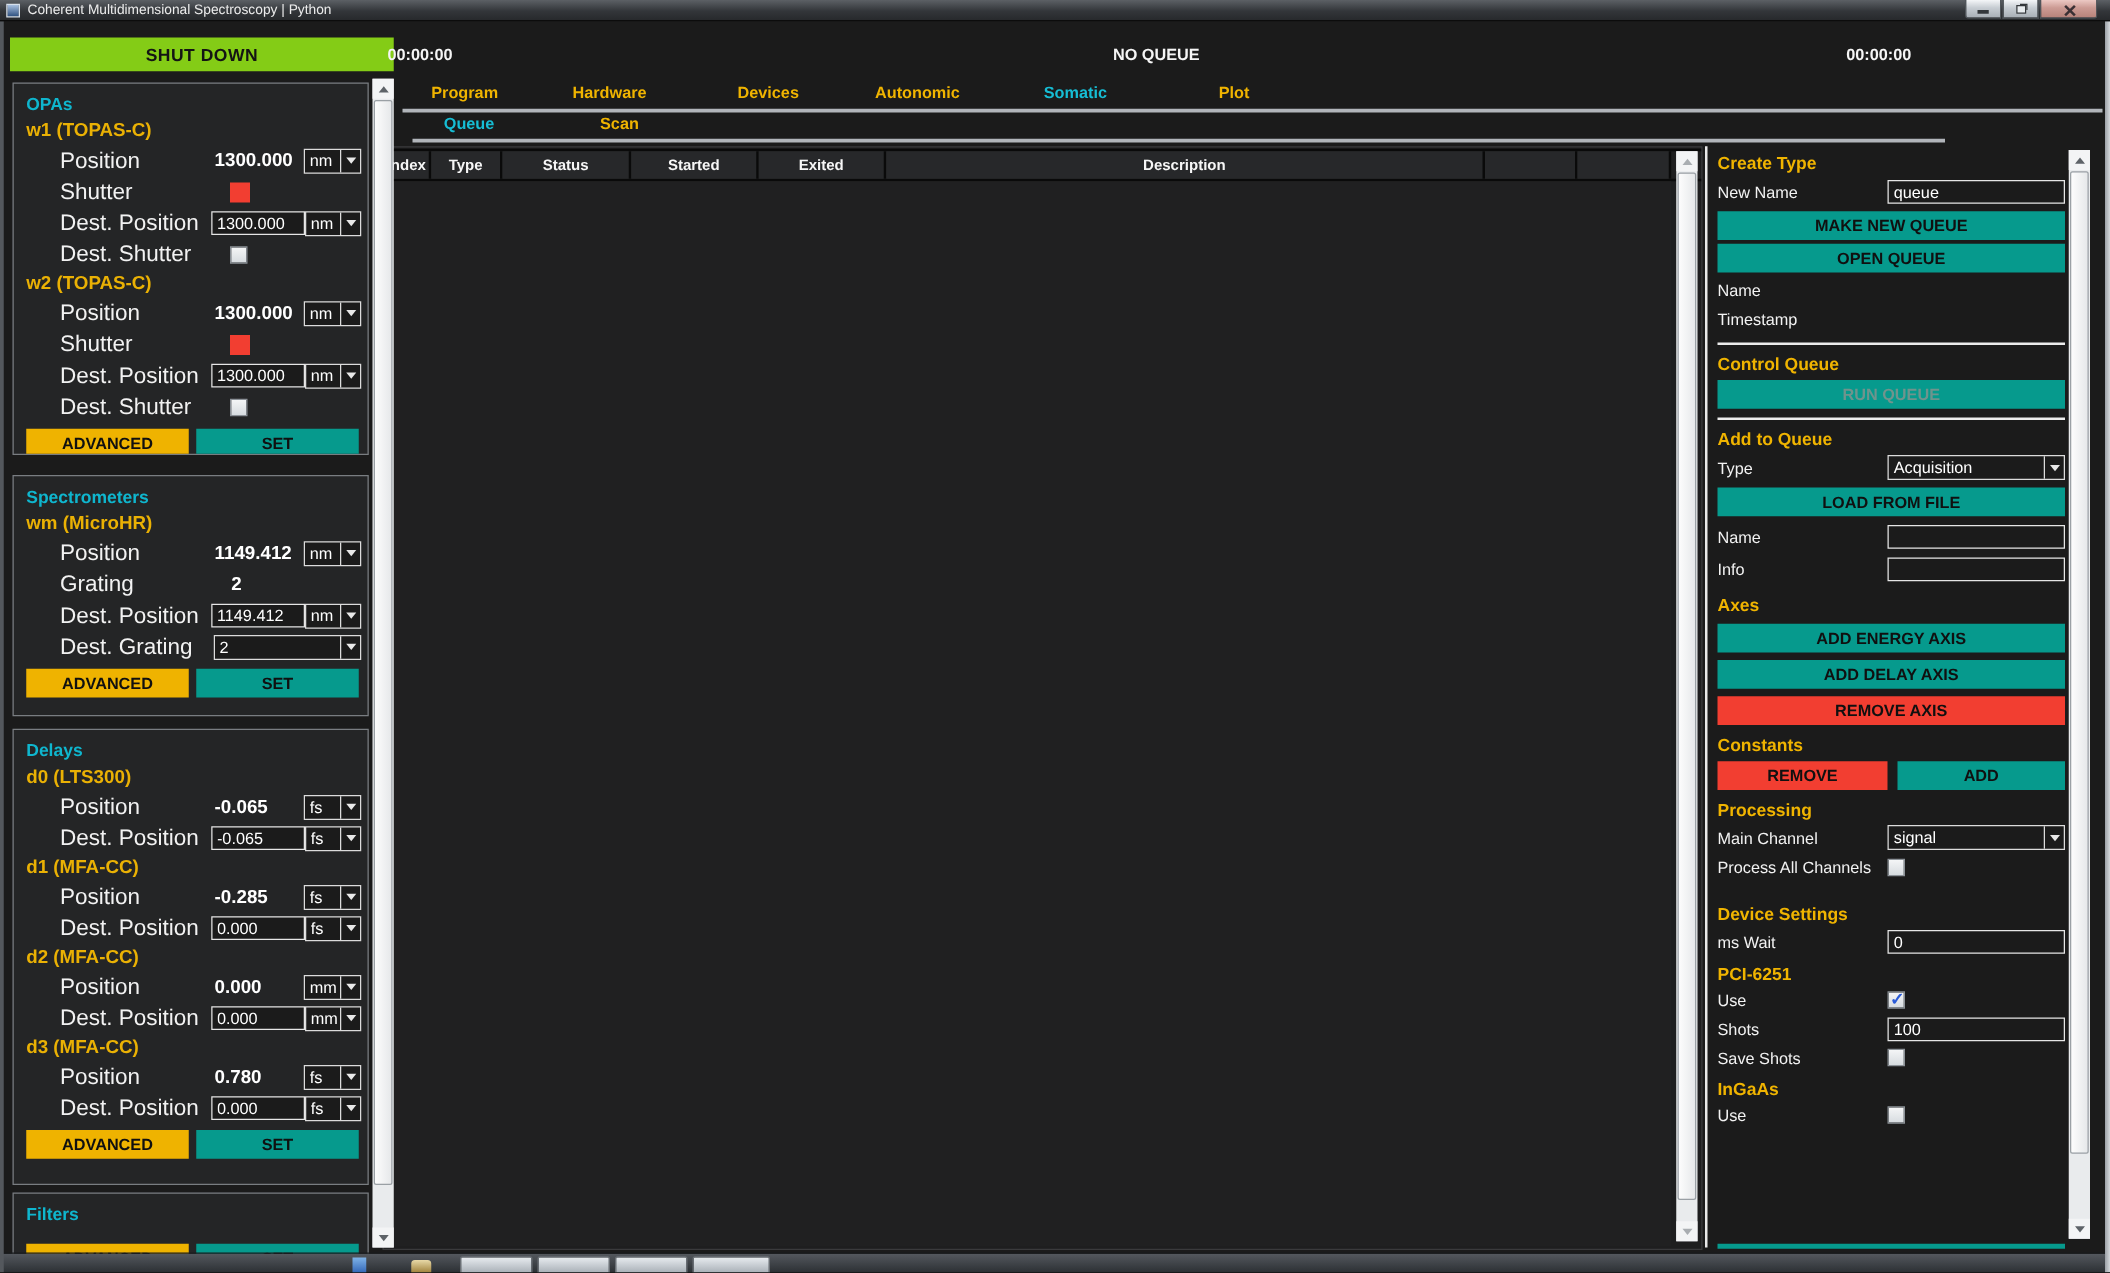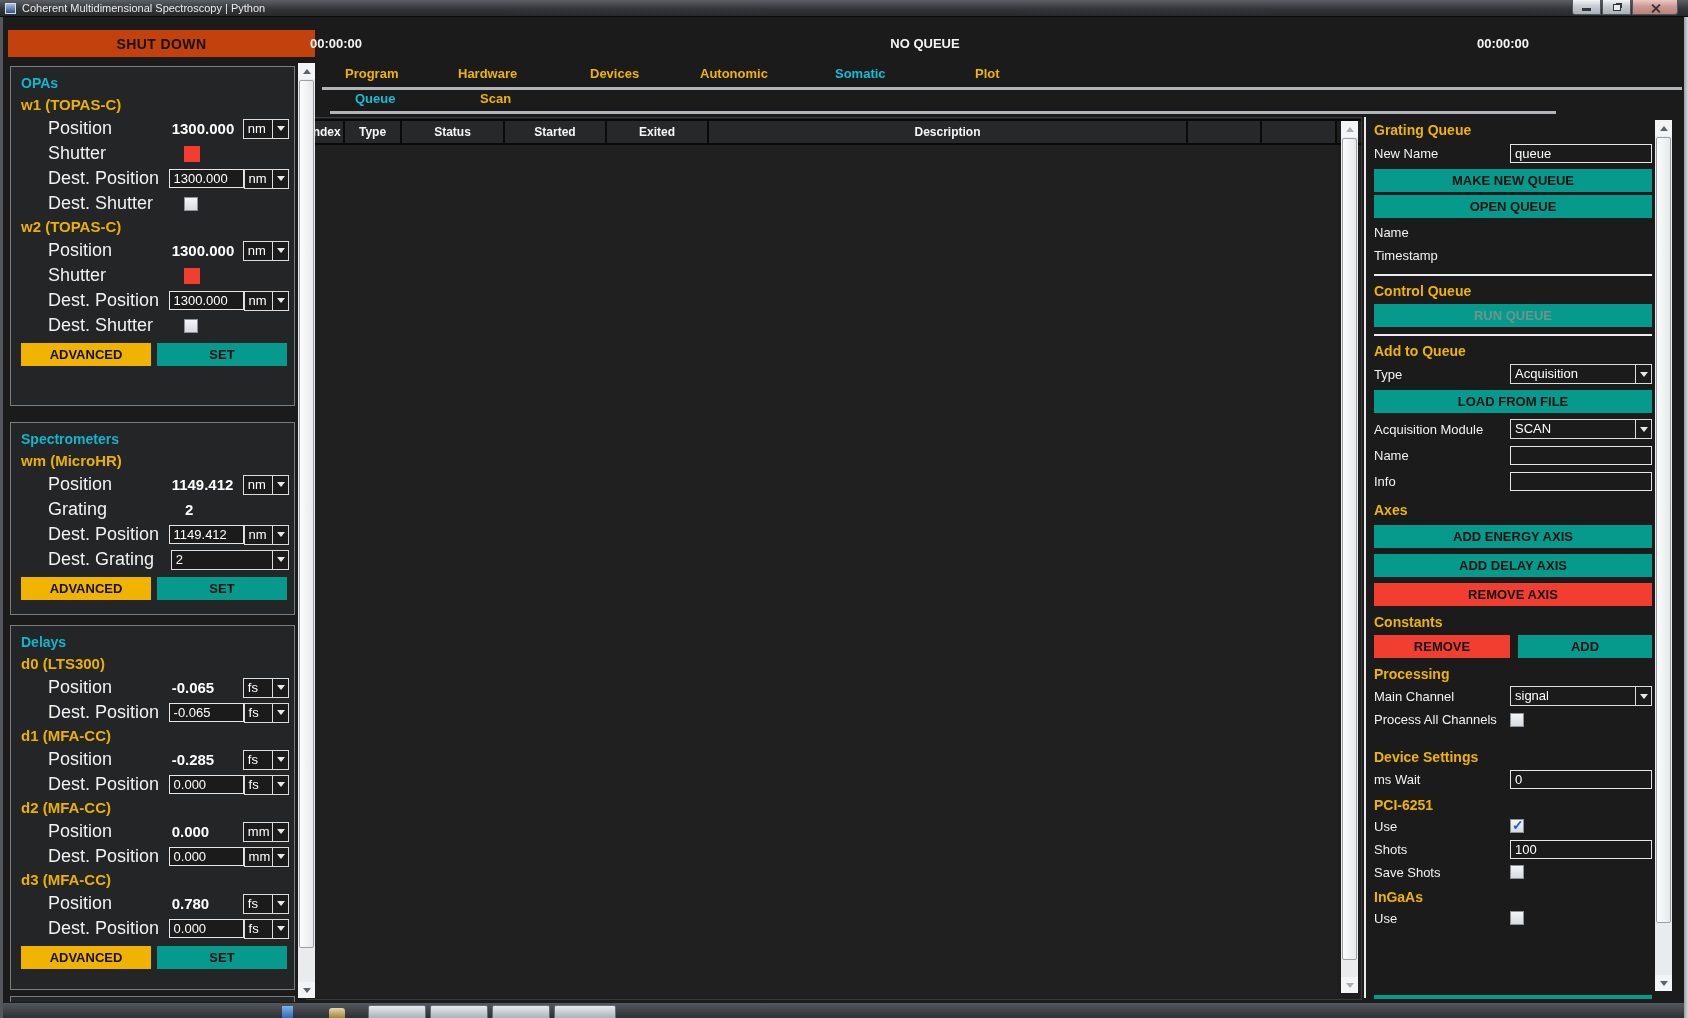--- a/index.html
+++ b/index.html
@@ -31,21 +31,21 @@
     box-shadow:2px -2px 0 -1px #33373b; }
   .gl-x { position:relative; width:9px; height:9px; }
   .gl-x::before,.gl-x::after { content:""; position:absolute; left:4px; top:0;
     width:2px; height:11px; background:#3a3034; }
   .gl-x::before { transform:rotate(45deg); } .gl-x::after { transform:rotate(-45deg); }
   #edge-l { position:absolute; left:0; top:17px; bottom:0; width:3px; background:#54585d; z-index:35; }
   #edge-r { position:absolute; right:0; top:17px; bottom:0; width:4px;
     background:linear-gradient(90deg,#9ba0a6,#d4d8dc); z-index:35; }
   
   #shutdown-btn { position:absolute; left:8px; top:30px; width:307px; height:27px;
-    background:#c2410c; color:#141414; font-weight:bold; font-size:14px;
+    background:#84cc16; color:#141414; font-weight:bold; font-size:14px;
     display:flex; align-items:center; justify-content:center; letter-spacing:.4px; cursor:pointer; }
   .timer { position:absolute; top:36px; color:#f5f5f5; font-weight:bold; font-size:13px; }
   #t-left { left:310px; } #t-right { left:1477px; }
   #t-queue { position:absolute; top:36px; left:925px; transform:translateX(-50%);
     color:#f5f5f5; font-weight:bold; font-size:13px; }
   
   .mtab,.stab { position:absolute; color:#f0b400; font-weight:bold; font-size:13px; cursor:pointer; }
   .mtab.active,.stab.active { color:#16bdd4; }
   #tabline1 { position:absolute; left:322px; top:87px; width:1360px; height:3px; background:#b1b5ba; }
   #tabline2 { position:absolute; left:330px; top:111px; width:1226px; height:3px; background:#b1b5ba; }
@@ -213,21 +213,21 @@
         <i class="tri-up"></i>
       </span>
     <span class="sb-th" style="top:17px;height:786px"></span>
     <span class="sb-ar dn">
         <i class="tri-dn"></i>
       </span>
   </div>
 
   <div id="leftcol">
 
-    <div class="lbox" style="height:340px">
+    <div class="lbox" style="height:298px">
       <div class="ltitle">OPAs</div>
 
       <div class="dname">w1 (TOPAS-C)</div>
       <div class="lrow">
         <span class="lab">Position</span>
         <span class="ctl">
             <span class="val">1300.000</span>
           </span>
         <span class="dd u">
             <span class="ddt">nm</span>
@@ -470,21 +470,21 @@
       <div class="ltitle">Filters</div>
       <div class="lbtns" style="margin-top:13px">
         <div class="btn gold">ADVANCED</div>
         <div class="btn teal">SET</div>
       </div>
     </div>
   </div>
 
   <div id="rpanel">
 
-    <div class="rtitle first">Grating Queue</div>
+    <div class="rtitle first">Create Type</div>
     <div class="rrow">
       <span class="lab">New Name</span>
       <span class="rctl">
           <input class="inputbox rinput" value="queue" style="">
         </span>
     </div>
     <div class="btn teal rbtn">MAKE NEW QUEUE</div>
     <div class="btn teal rbtn">OPEN QUEUE</div>
     <div class="rrow" style="height:23px">
       <span class="lab">Name</span>
@@ -502,29 +502,20 @@
     <div class="rrow">
       <span class="lab">Type</span>
       <span class="dd r">
           <span class="ddt">Acquisition</span>
           <span class="dda">
             <i class="tri-dn"></i>
           </span>
         </span>
     </div>
     <div class="btn teal rbtn">LOAD FROM FILE</div>
-    <div class="rrow">
-      <span class="lab">Acquisition Module</span>
-      <span class="dd r">
-          <span class="ddt">SCAN</span>
-          <span class="dda">
-            <i class="tri-dn"></i>
-          </span>
-        </span>
-    </div>
     <div class="rrow">
       <span class="lab">Name</span>
       <span class="rctl">
           <input class="inputbox rinput" value="" style="">
         </span>
     </div>
     <div class="rrow">
       <span class="lab">Info</span>
       <span class="rctl">
           <input class="inputbox rinput" value="" style="">

